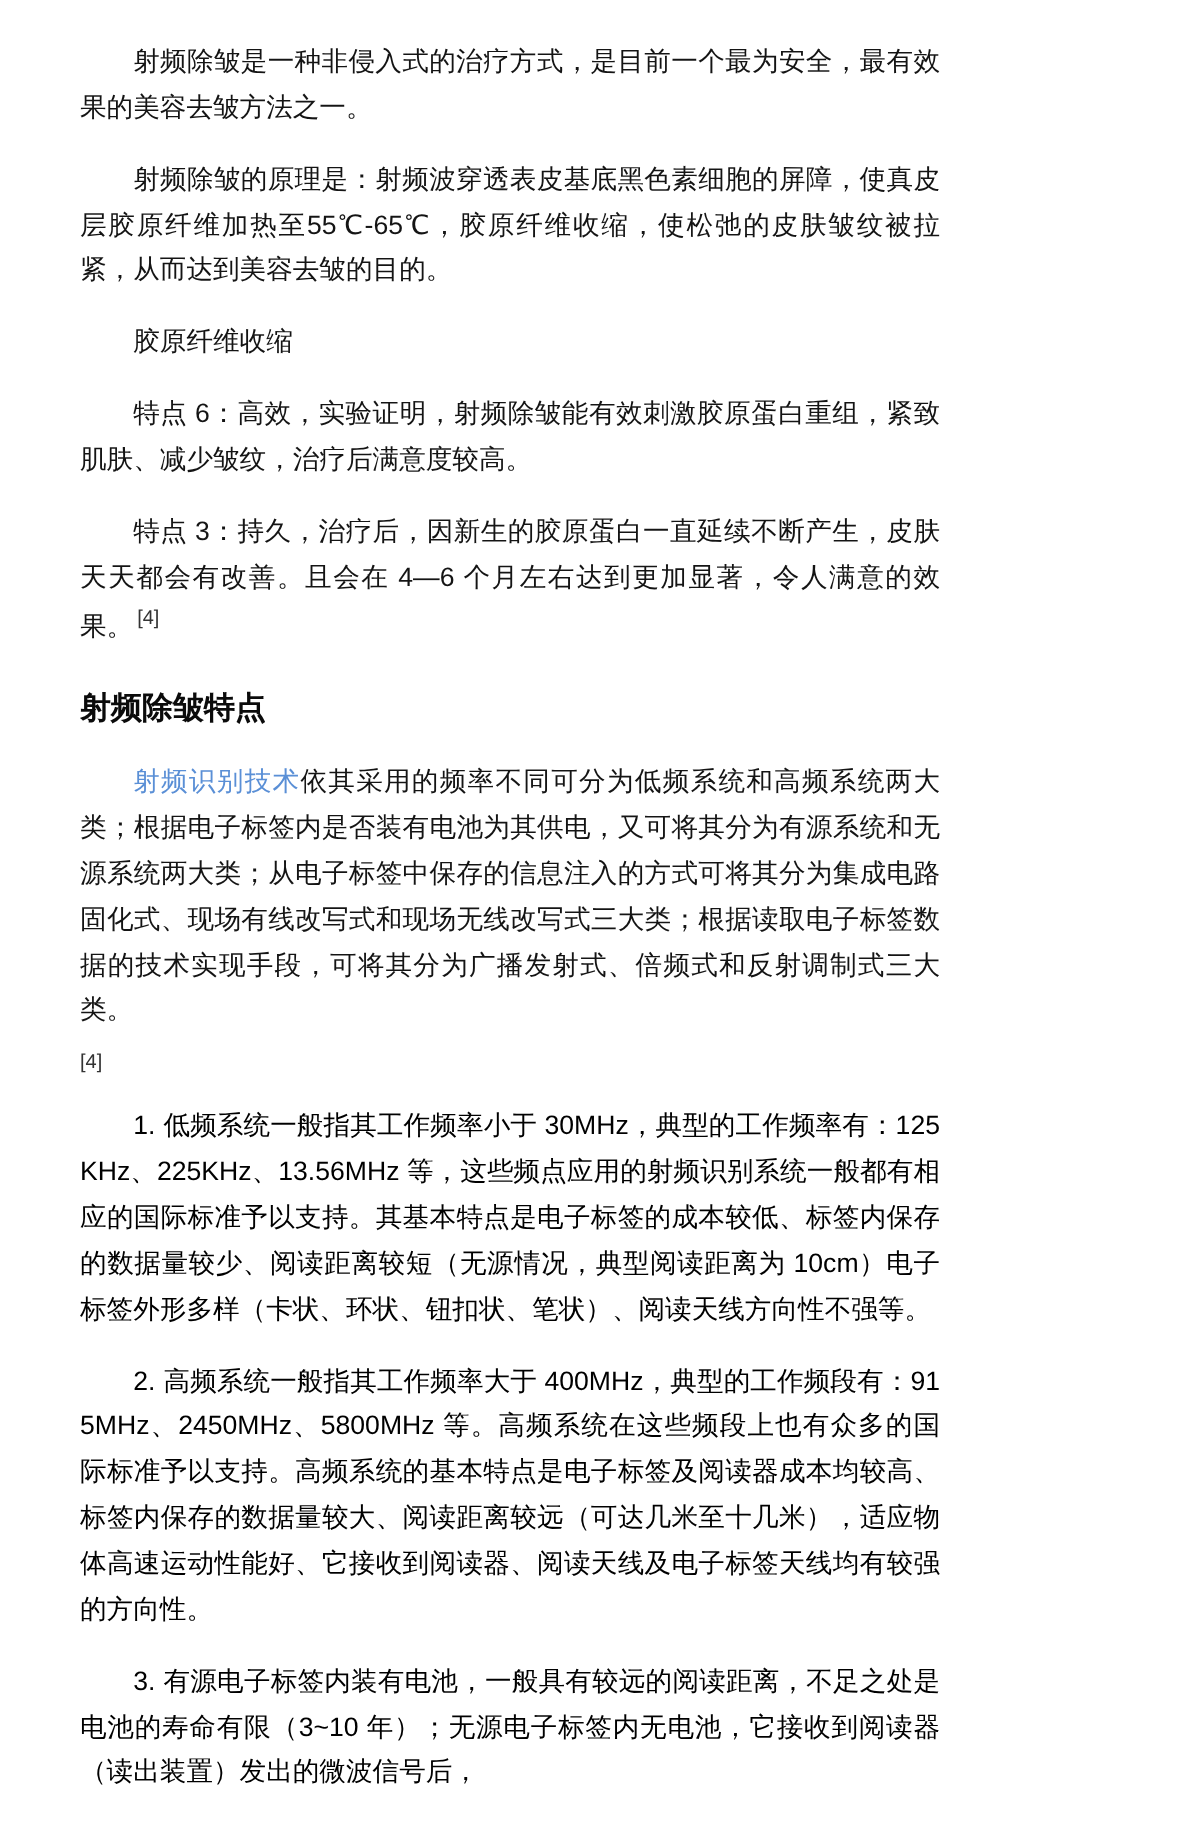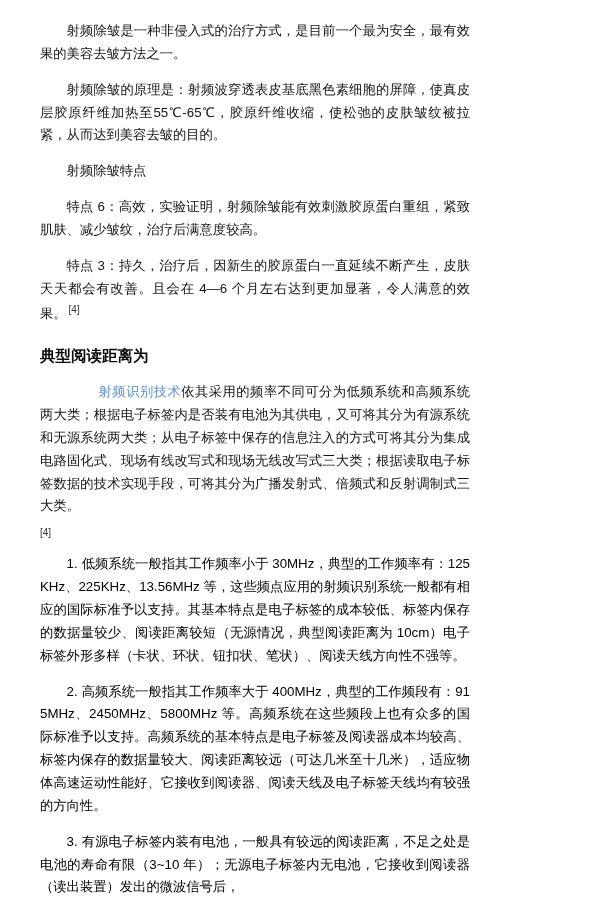--- a/index.html
+++ b/index.html
@@ -33,21 +33,20 @@
     margin: 18px 0 14px 0;
     font-size: 15.5px;
     font-weight: bold;
     line-height: 1.5;
     color: #0b0b0b;
     text-indent: 0;
   }
   .link {
     color: #5a8fd6;
     text-decoration: none;
-    margin-left: 32px;
   }
   .ref {
     font-size: 10px;
     vertical-align: super;
     color: #333;
     margin-left: 2px;
   }
   .ref-standalone {
     margin: -6px 0 13px 0;
     font-size: 10px;
@@ -70,28 +69,28 @@
 </style>
 </head>
 <body>
 
 <div class="page">
 
   <p class="para">射频除皱是一种非侵入式的治疗方式，是目前一个最为安全，最有效果的美容去皱方法之一。</p>
 
   <p class="para">射频除皱的原理是：射频波穿透表皮基底黑色素细胞的屏障，使真皮层胶原纤维加热至55℃-65℃，胶原纤维收缩，使松弛的皮肤皱纹被拉紧，从而达到美容去皱的目的。</p>
 
-  <p class="para">射频除皱特点</p>
+  <p class="para">胶原纤维收缩</p>
 
   <p class="para">特点 6：高效，实验证明，射频除皱能有效刺激胶原蛋白重组，紧致肌肤、减少皱纹，治疗后满意度较高。</p>
 
 
   <p class="para"><span>特点 3：持久，治疗后，因新生的胶原蛋白一直延续不断产生，皮肤天天都会有改善。且会在 4—6 个月左右达到更加显著，令人满意的效果。</span><span class="ref">[4]</span></p>
 
-  <h2 class="section-heading">典型阅读距离为</h2>
+  <h2 class="section-heading">射频除皱特点</h2>
 
   <p class="para"><a class="link" href="#">射频识别技术</a><span>依其采用的频率不同可分为低频系统和高频系统两大类；根据电子标签内是否装有电池为其供电，又可将其分为有源系统和无源系统两大类；从电子标签中保存的信息注入的方式可将其分为集成电路固化式、现场有线改写式和现场无线改写式三大类；根据读取电子标签数据的技术实现手段，可将其分为广播发射式、倍频式和反射调制式三大类。</span></p>
 
   <p class="ref-standalone">[4]</p>
 
   <p class="numbered"><span class="num-label">1.</span><span>低频系统一般指其工作频率小于 30MHz，典型的工作频率有：125KHz、225KHz、13.56MHz 等，这些频点应用的射频识别系统一般都有相应的国际标准予以支持。其基本特点是电子标签的成本较低、标签内保存的数据量较少、阅读距离较短（无源情况，典型阅读距离为 10cm）电子标签外形多样（卡状、环状、钮扣状、笔状）、阅读天线方向性不强等。</span></p>
 
   <p class="numbered"><span class="num-label">2.</span><span>高频系统一般指其工作频率大于 400MHz，典型的工作频段有：915MHz、2450MHz、5800MHz 等。高频系统在这些频段上也有众多的国际标准予以支持。高频系统的基本特点是电子标签及阅读器成本均较高、标签内保存的数据量较大、阅读距离较远（可达几米至十几米），适应物体高速运动性能好、它接收到阅读器、阅读天线及电子标签天线均有较强的方向性。</span></p>
 
   <p class="numbered"><span class="num-label">3.</span><span>有源电子标签内装有电池，一般具有较远的阅读距离，不足之处是电池的寿命有限（3~10 年）；无源电子标签内无电池，它接收到阅读器（读出装置）发出的微波信号后，</span></p>

